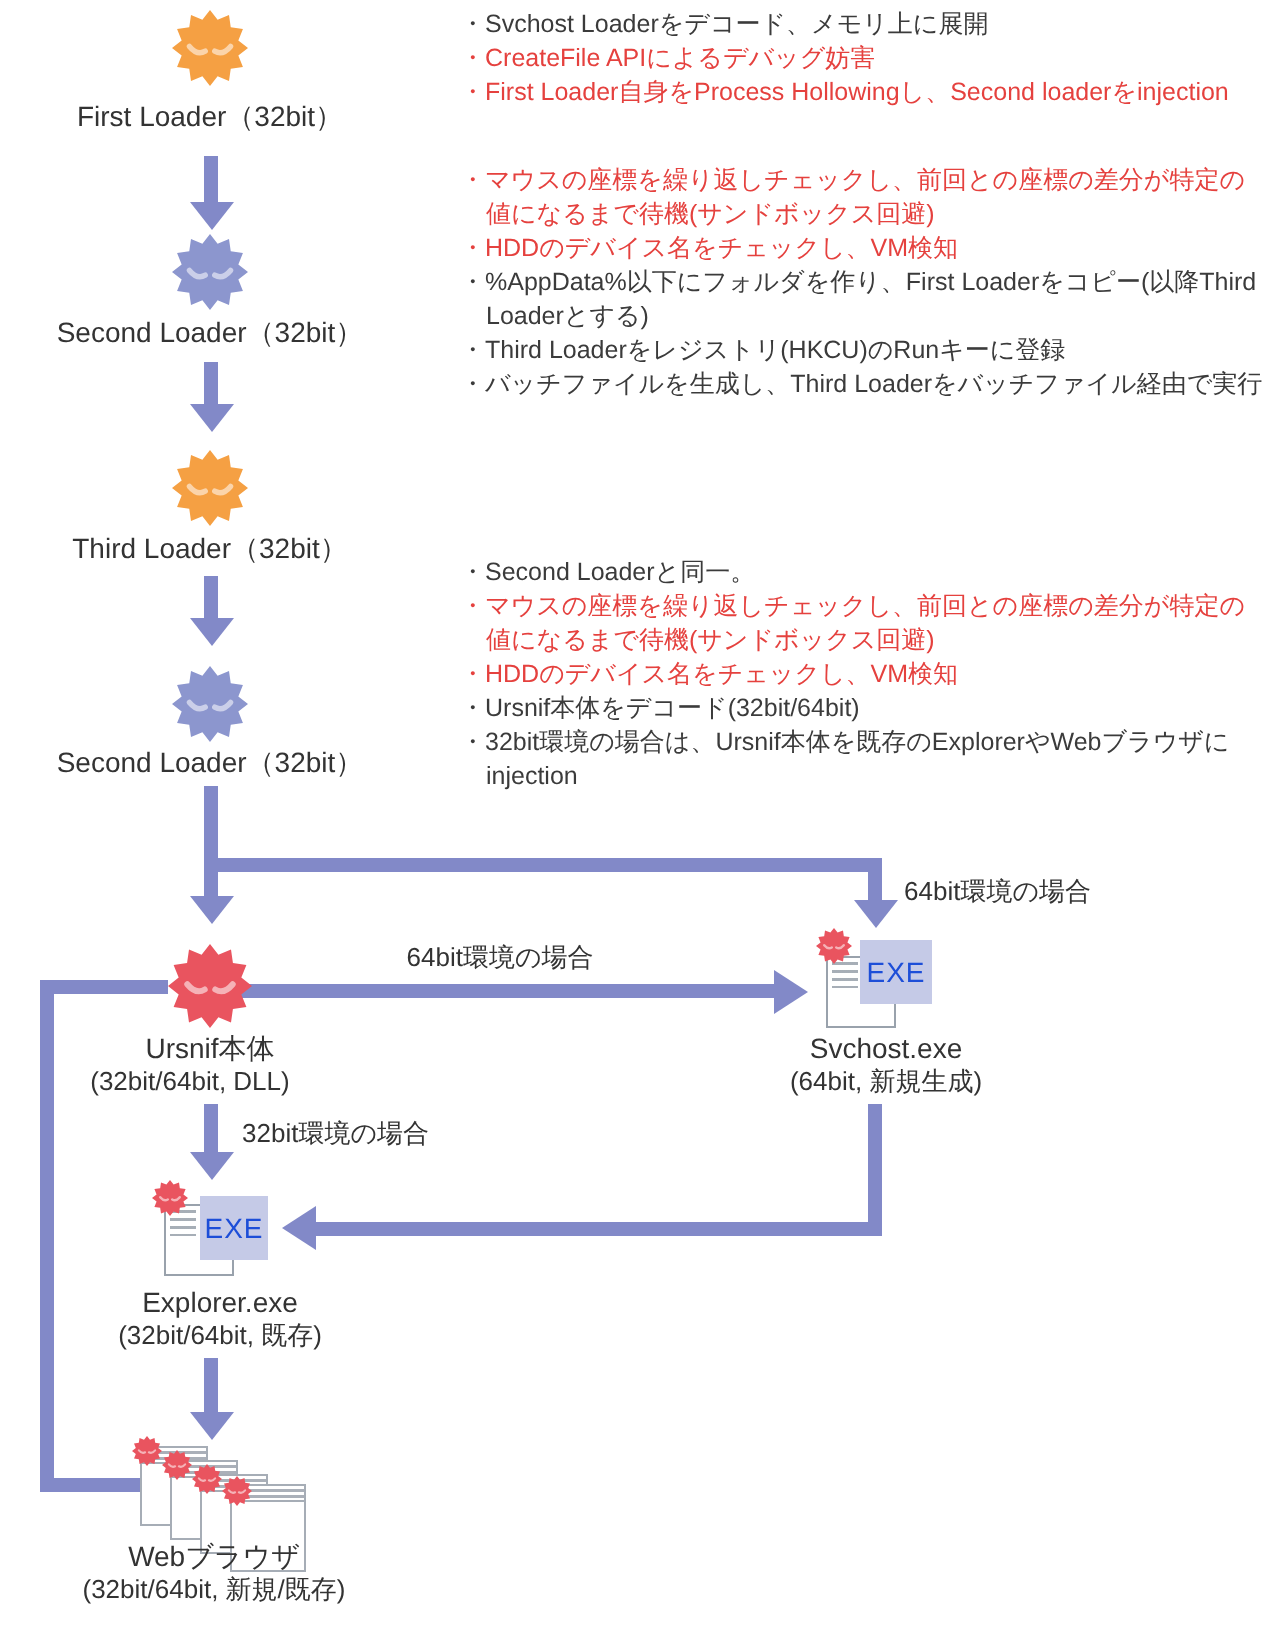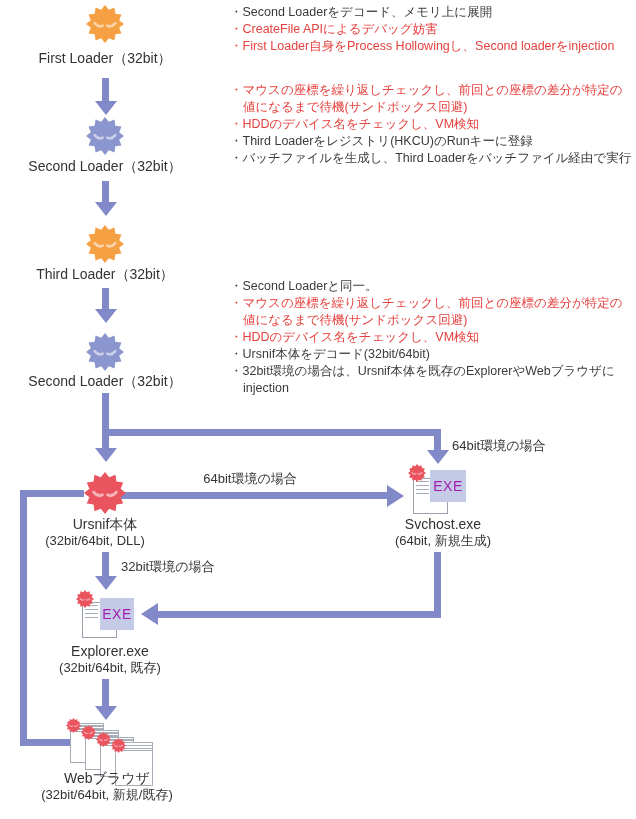--- a/index.html
+++ b/index.html
@@ -41,21 +41,21 @@
   .edgelabel{position:absolute;font-size:13px;color:#333;white-space:nowrap}
   .notes{position:absolute;left:230px;width:404px;font-size:12.5px;line-height:17px;color:var(--ink)}
   .note{padding-left:13px;text-indent:-13px}
   .note[data-tone="red"]{color:var(--redtxt)}
 
   
   .exe-node{position:absolute}
   .page{position:absolute;background:#fff;border:1.5px solid var(--gray)}
   .page::before{content:"";position:absolute;left:2px;top:2px;width:13px;height:13px;
     background:repeating-linear-gradient(to bottom,#97a0aa 0 1.5px,transparent 1.5px 4px);opacity:.85}
-  .exe-sq{position:absolute;background:var(--lav);color:#a21caf;font-size:14px;
+  .exe-sq{position:absolute;background:var(--lav);color:#1d4ed8;font-size:14px;
     display:flex;align-items:center;justify-content:center;letter-spacing:.5px}
 
   
   .bwin{position:absolute;background:#fff;border:1.5px solid #a6adb6}
   .bwin .bar{height:8px;border-bottom:1.5px solid #a6adb6;
     background:linear-gradient(to bottom,#fff 0 1.5px,#aab0b9 1.5px 3px,#fff 3px 4.5px,#aab0b9 4.5px 6px,#fff 6px)}
 </style>
 </head>
 <body>
 
@@ -177,28 +177,29 @@
       </svg>
   </div>
   <div class="nlabel" style="left:27px;top:770px;width:160px">Webブラウザ</div>
   <div class="sublabel" style="left:27px;top:787px;width:160px">(32bit/64bit, 新規/既存)</div>
 
   <div class="edgelabel" style="left:452px;top:437px">64bit環境の場合</div>
   <div class="edgelabel" style="left:170px;top:470px;width:160px;text-align:center">64bit環境の場合</div>
   <div class="edgelabel" style="left:121px;top:558px">32bit環境の場合</div>
 
   <div class="notes" style="top:4px">
-    <div class="note" data-tone="black">・Second Loaderをデコード、メモリ上に展開</div>
+    <div class="note" data-tone="black">・Svchost Loaderをデコード、メモリ上に展開</div>
     <div class="note" data-tone="red">・CreateFile APIによるデバッグ妨害</div>
     <div class="note" data-tone="red">・First Loader自身をProcess Hollowingし、Second loaderをinjection</div>
   </div>
 
   <div class="notes" style="top:82px">
     <div class="note" data-tone="red">・マウスの座標を繰り返しチェックし、前回との座標の差分が特定の値になるまで待機(サンドボックス回避)</div>
     <div class="note" data-tone="red">・HDDのデバイス名をチェックし、VM検知</div>
+    <div class="note" data-tone="black">・%AppData%以下にフォルダを作り、First Loaderをコピー(以降Third Loaderとする)</div>
     <div class="note" data-tone="black">・Third Loaderをレジストリ(HKCU)のRunキーに登録</div>
     <div class="note" data-tone="black">・バッチファイルを生成し、Third Loaderをバッチファイル経由で実行</div>
   </div>
 
 
   <div class="notes" style="top:278px">
     <div class="note" data-tone="black">・Second Loaderと同一。</div>
     <div class="note" data-tone="red">・マウスの座標を繰り返しチェックし、前回との座標の差分が特定の値になるまで待機(サンドボックス回避)</div>
     <div class="note" data-tone="red">・HDDのデバイス名をチェックし、VM検知</div>
     <div class="note" data-tone="black">・Ursnif本体をデコード(32bit/64bit)</div>

